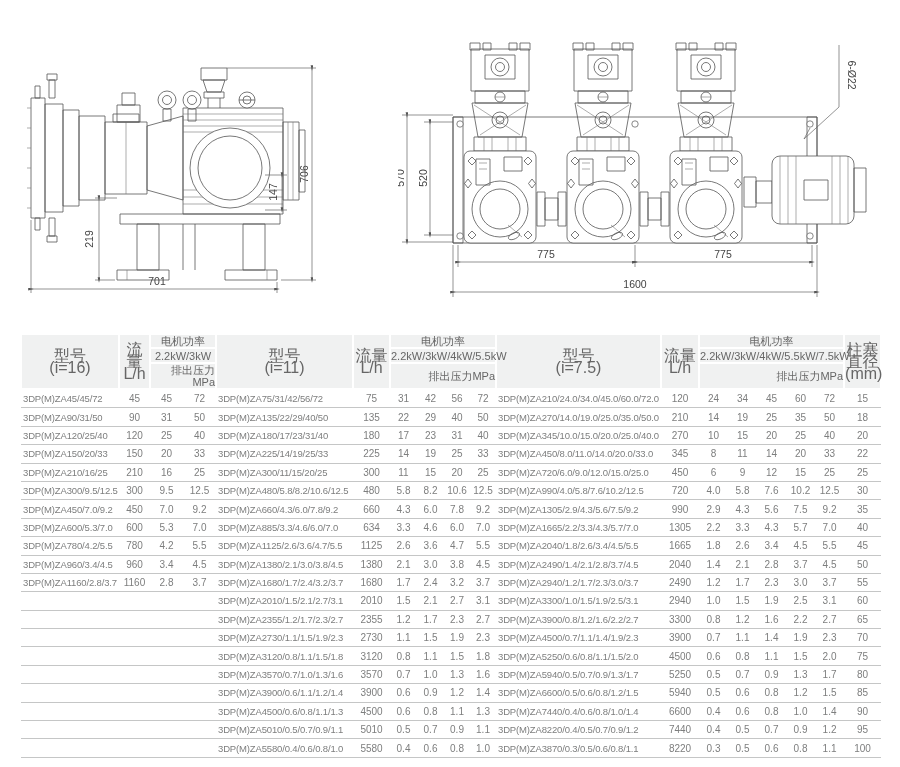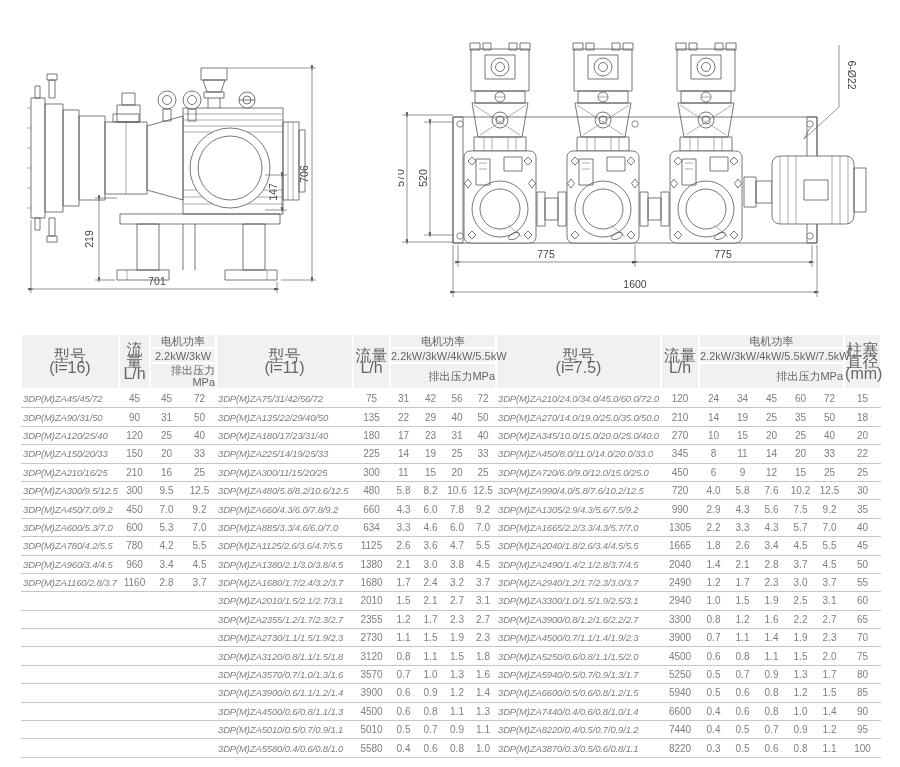--- a/index.html
+++ b/index.html
@@ -27,21 +27,21 @@
     font-weight:normal;color:#666;font-size:11px;line-height:12px;padding:0;
   }
   th .sub{display:block;font-size:16px;}
   .h1{height:14px;}
   .h2{height:15px;}
   .h3{height:14px;text-align:right;}
   td{
     border:none;border-bottom:1px solid #c5c6c6;
     color:#7d7e7e;height:17.4px;padding:0;white-space:nowrap;overflow:hidden;
   }
-  td.model{font-size:9.5px;letter-spacing:-0.15px;text-align:left;padding-left:2px;font-style:italic;}
+  td.model{font-size:9.5px;letter-spacing:-0.15px;text-align:left;padding-left:2px;}
   td.num{font-size:10px;text-align:center;}
 </style>
 </head>
 <body>
 
 <div class="drawing" id="side-view">
 <svg width="315" height="270" viewBox="0 0 315 270">
   <defs>
     <marker id="ar" markerWidth="8" markerHeight="8" refX="4" refY="2" orient="auto">
       <path d="M0,0 L8,2 L0,4 z" fill="#555"></path>

